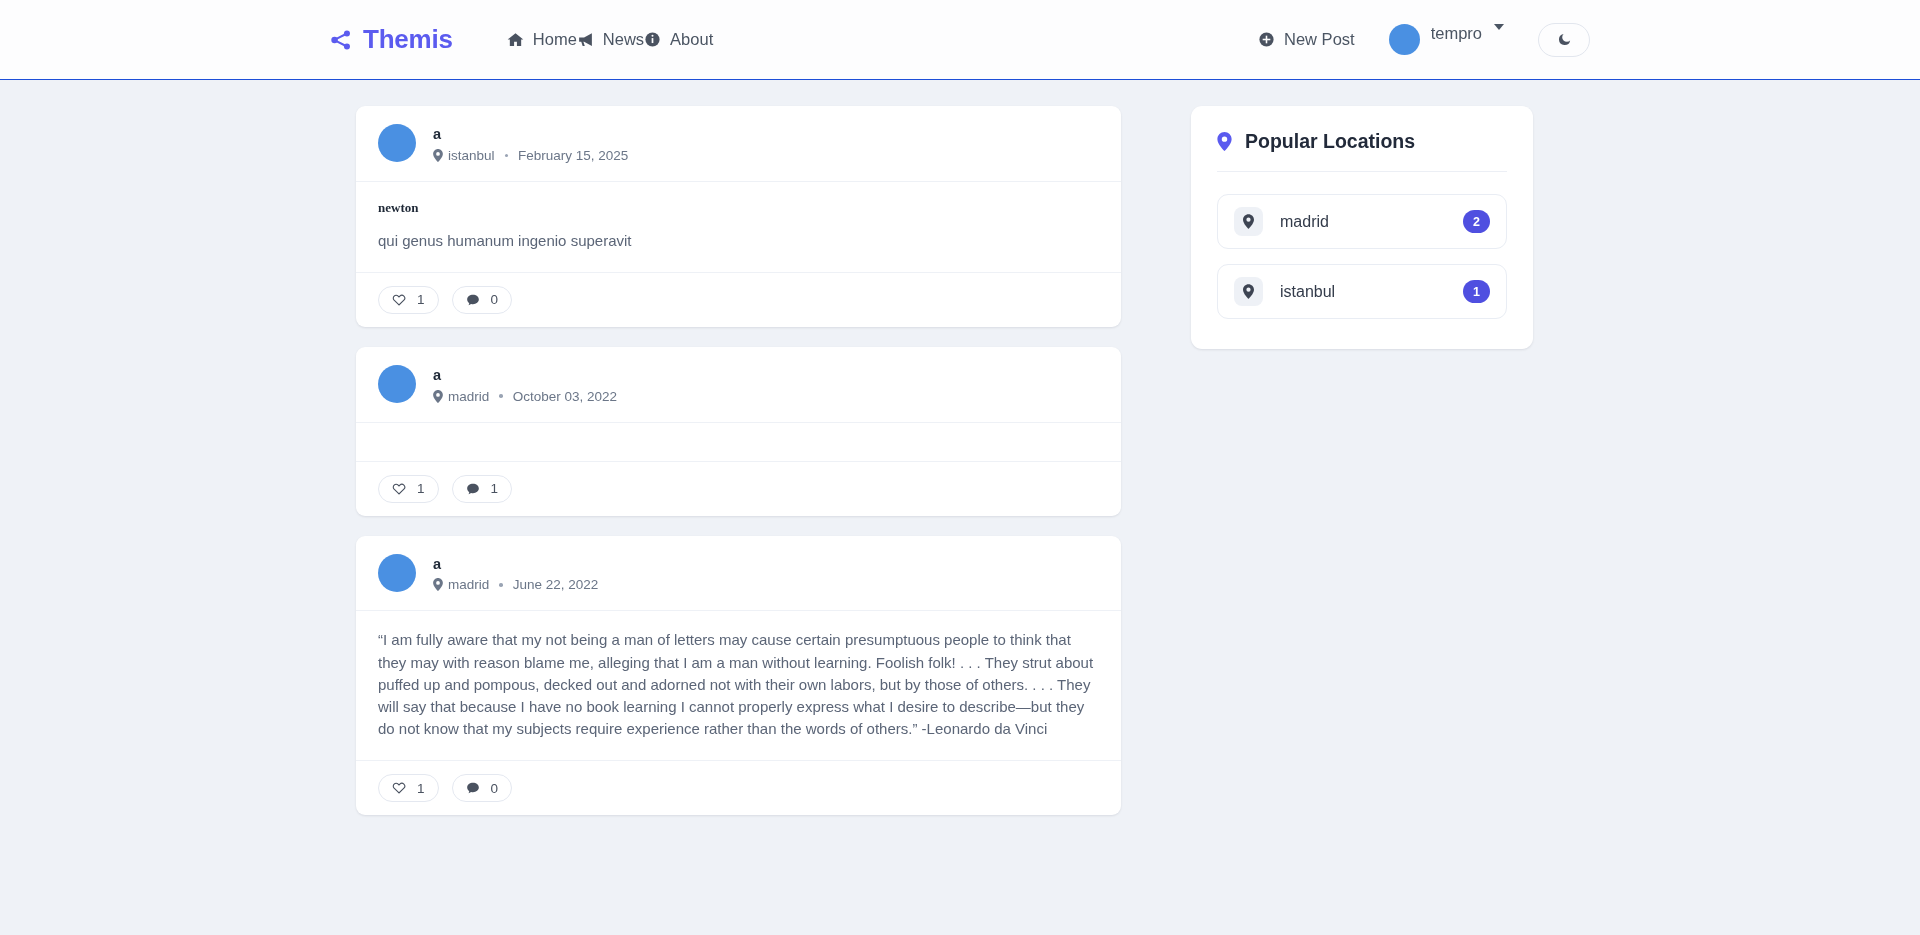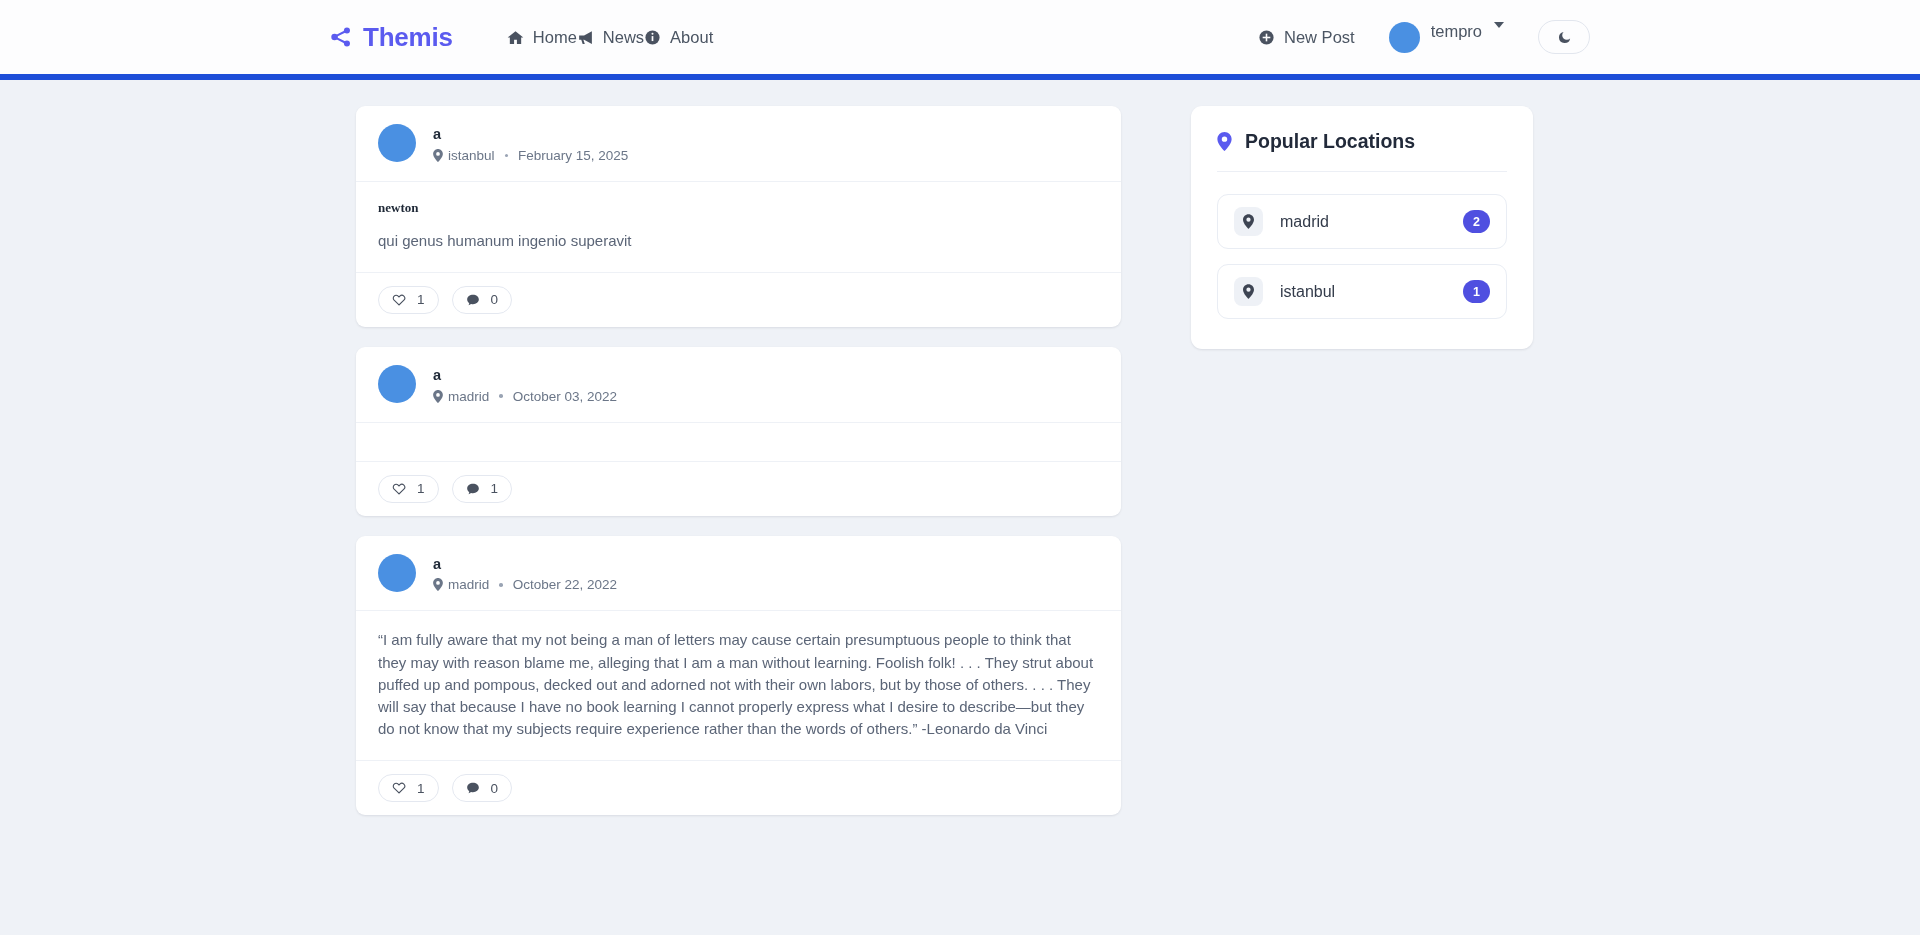--- a/index.html
+++ b/index.html
@@ -9,21 +9,21 @@
     height: 935px;
     background: #eff2f7;
     font-family: "Liberation Sans", sans-serif;
     overflow: hidden;
   }
 
   
   .navbar {
     height: 80px;
     background: #fdfdfe;
-    border-bottom: 6px solid #1d4ed8;
+    border-bottom: 1px solid #1d4ed8;
     display: flex;
     align-items: center;
     padding: 0 330px 0 330px;
     position: relative;
   }
   .brand {
     display: flex;
     align-items: center;
     gap: 11px;
     text-decoration: none;
@@ -412,21 +412,21 @@
           <div class="post-meta">
             <span class="meta-loc">
               <span>
                 <svg viewBox="0 0 12 16" aria-hidden="true">
                     <path d="M6 0C2.7 0 0 2.7 0 6c0 4.3 6 10 6 10s6-5.7 6-10c0-3.3-2.7-6-6-6Zm0 8.3A2.3 2.3 0 1 1 6 3.7a2.3 2.3 0 0 1 0 4.6Z"></path>
                   </svg>
               </span>
               <span>madrid</span>
             </span>
             <span class="meta-dot"></span>
-            <span>October 22, 2022</span>
+            <span>June 22, 2022</span>
           </div>
         </div>
       </div>
       <div class="post-body">
         <div class="post-text">“I am fully aware that my not being a man of letters may cause certain presumptuous people to think that they may with reason blame me, alleging that I am a man without learning. Foolish folk! . . . They strut about puffed up and pompous, decked out and adorned not with their own labors, but by those of others. . . . They will say that because I have no book learning I cannot properly express what I desire to describe—but they do not know that my subjects require experience rather than the words of others.” -Leonardo da Vinci</div>
       </div>
       <div class="post-foot">
         <button class="pill">
           <span>
             <svg viewBox="0 0 24 24" aria-hidden="true">

